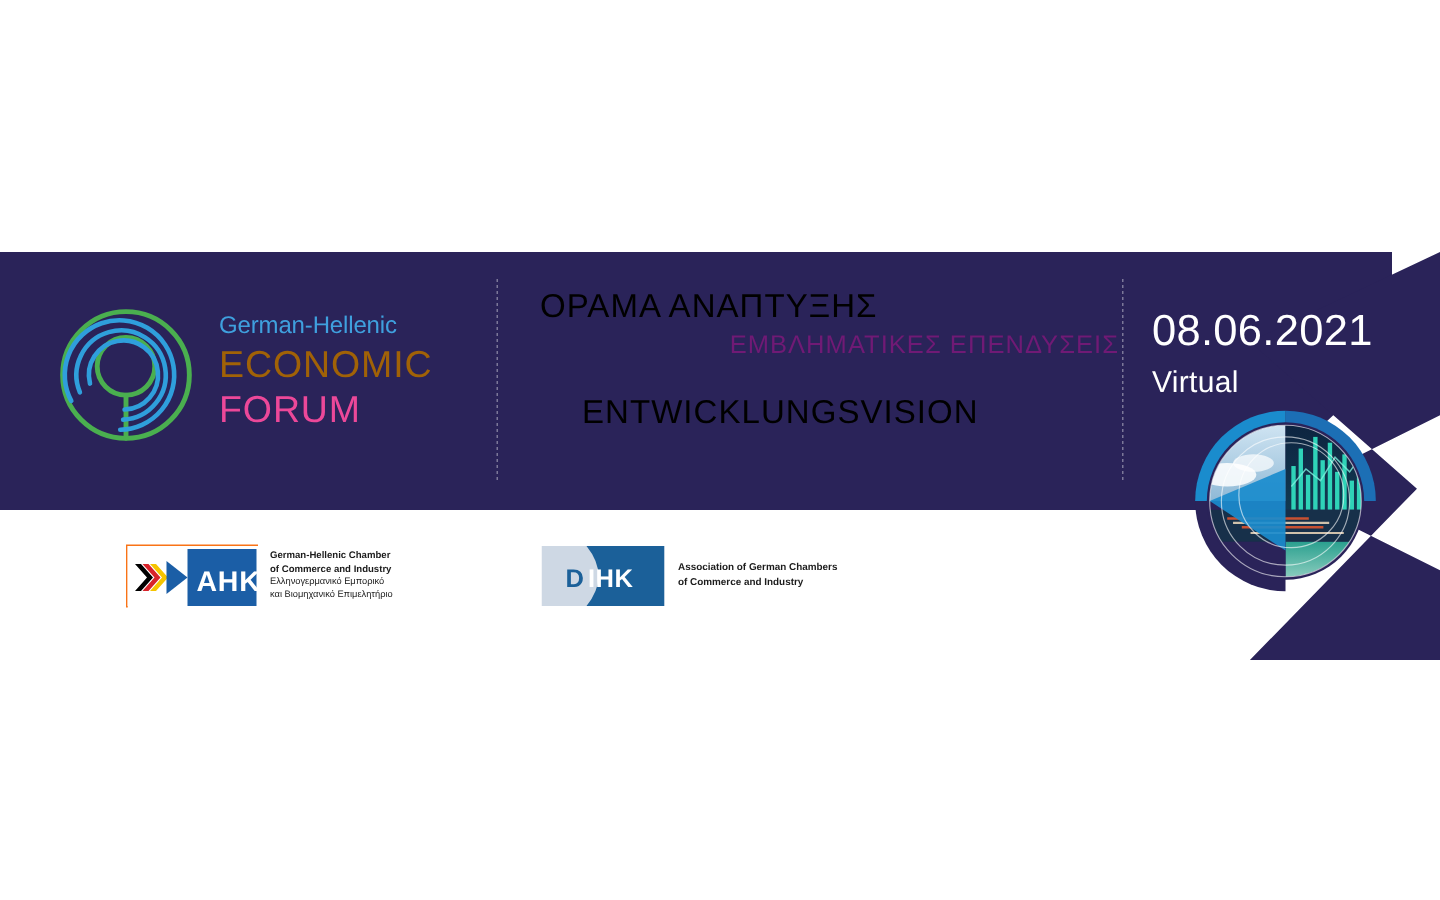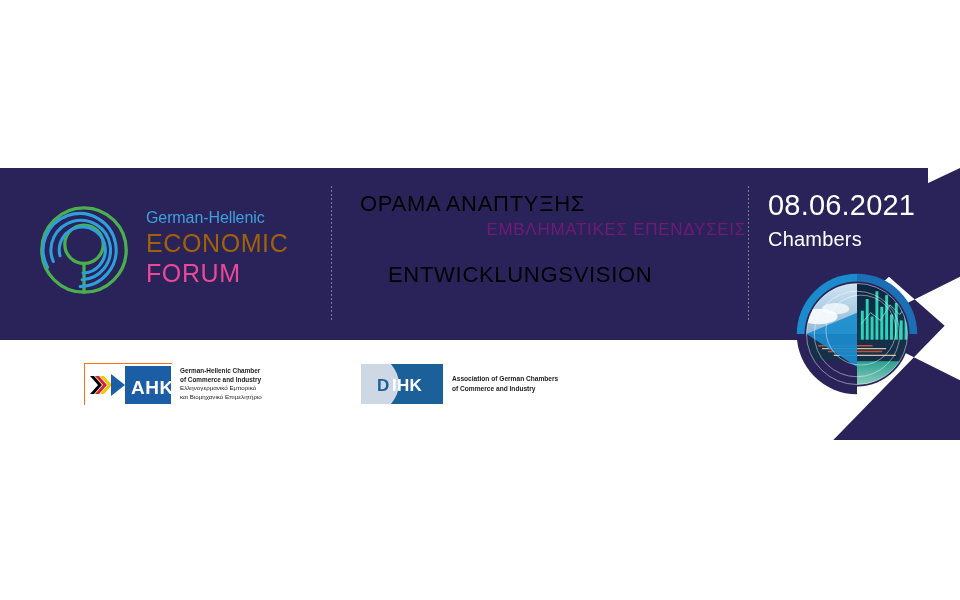--- a/index.html
+++ b/index.html
@@ -115,21 +115,21 @@
     line-height: 1.30;
     white-space: nowrap;
     text-align: right;
   }
   .hl-group-2 { margin-top: 20px; margin-left: 28px; }
 
   
   .datebox {
     position: absolute;
     left: 768px;
-    top: 188px;
+    top: 204px;
   }
   .date-main {
     color: #ffffff;
     font-size: 29px;
     letter-spacing: 0.2px;
     line-height: 1.2;
     white-space: nowrap;
   }
   .date-sub {
     color: #ffffff;
@@ -239,21 +239,21 @@
   <div class="headlines">
     <div class="hl-accent">ΟΡΑΜΑ ΑΝΑΠΤΥΞΗΣ</div>
     <div class="hl-white">ΕΜΒΛΗΜΑΤΙΚΕΣ  ΕΠΕΝΔΥΣΕΙΣ</div>
     <div class="hl-group-2">
       <div class="hl-accent">ENTWICKLUNGSVISION</div>
     </div>
   </div>
 
   <div class="datebox">
     <div class="date-main">08.06.2021</div>
-    <div class="date-sub">Chambers</div>
+    <div class="date-sub">Virtual</div>
   </div>
 
   <svg class="hero-graphic" viewBox="0 0 140 140">
     <defs>
       <clipPath id="disc">
           <circle cx="70" cy="70" r="52"></circle>
         </clipPath>
       <linearGradient id="skyG" x1="0" y1="0" x2="0" y2="1">
         <stop offset="0%" stop-color="#cfe4f2"></stop>
         <stop offset="100%" stop-color="#8fb9d6"></stop>

